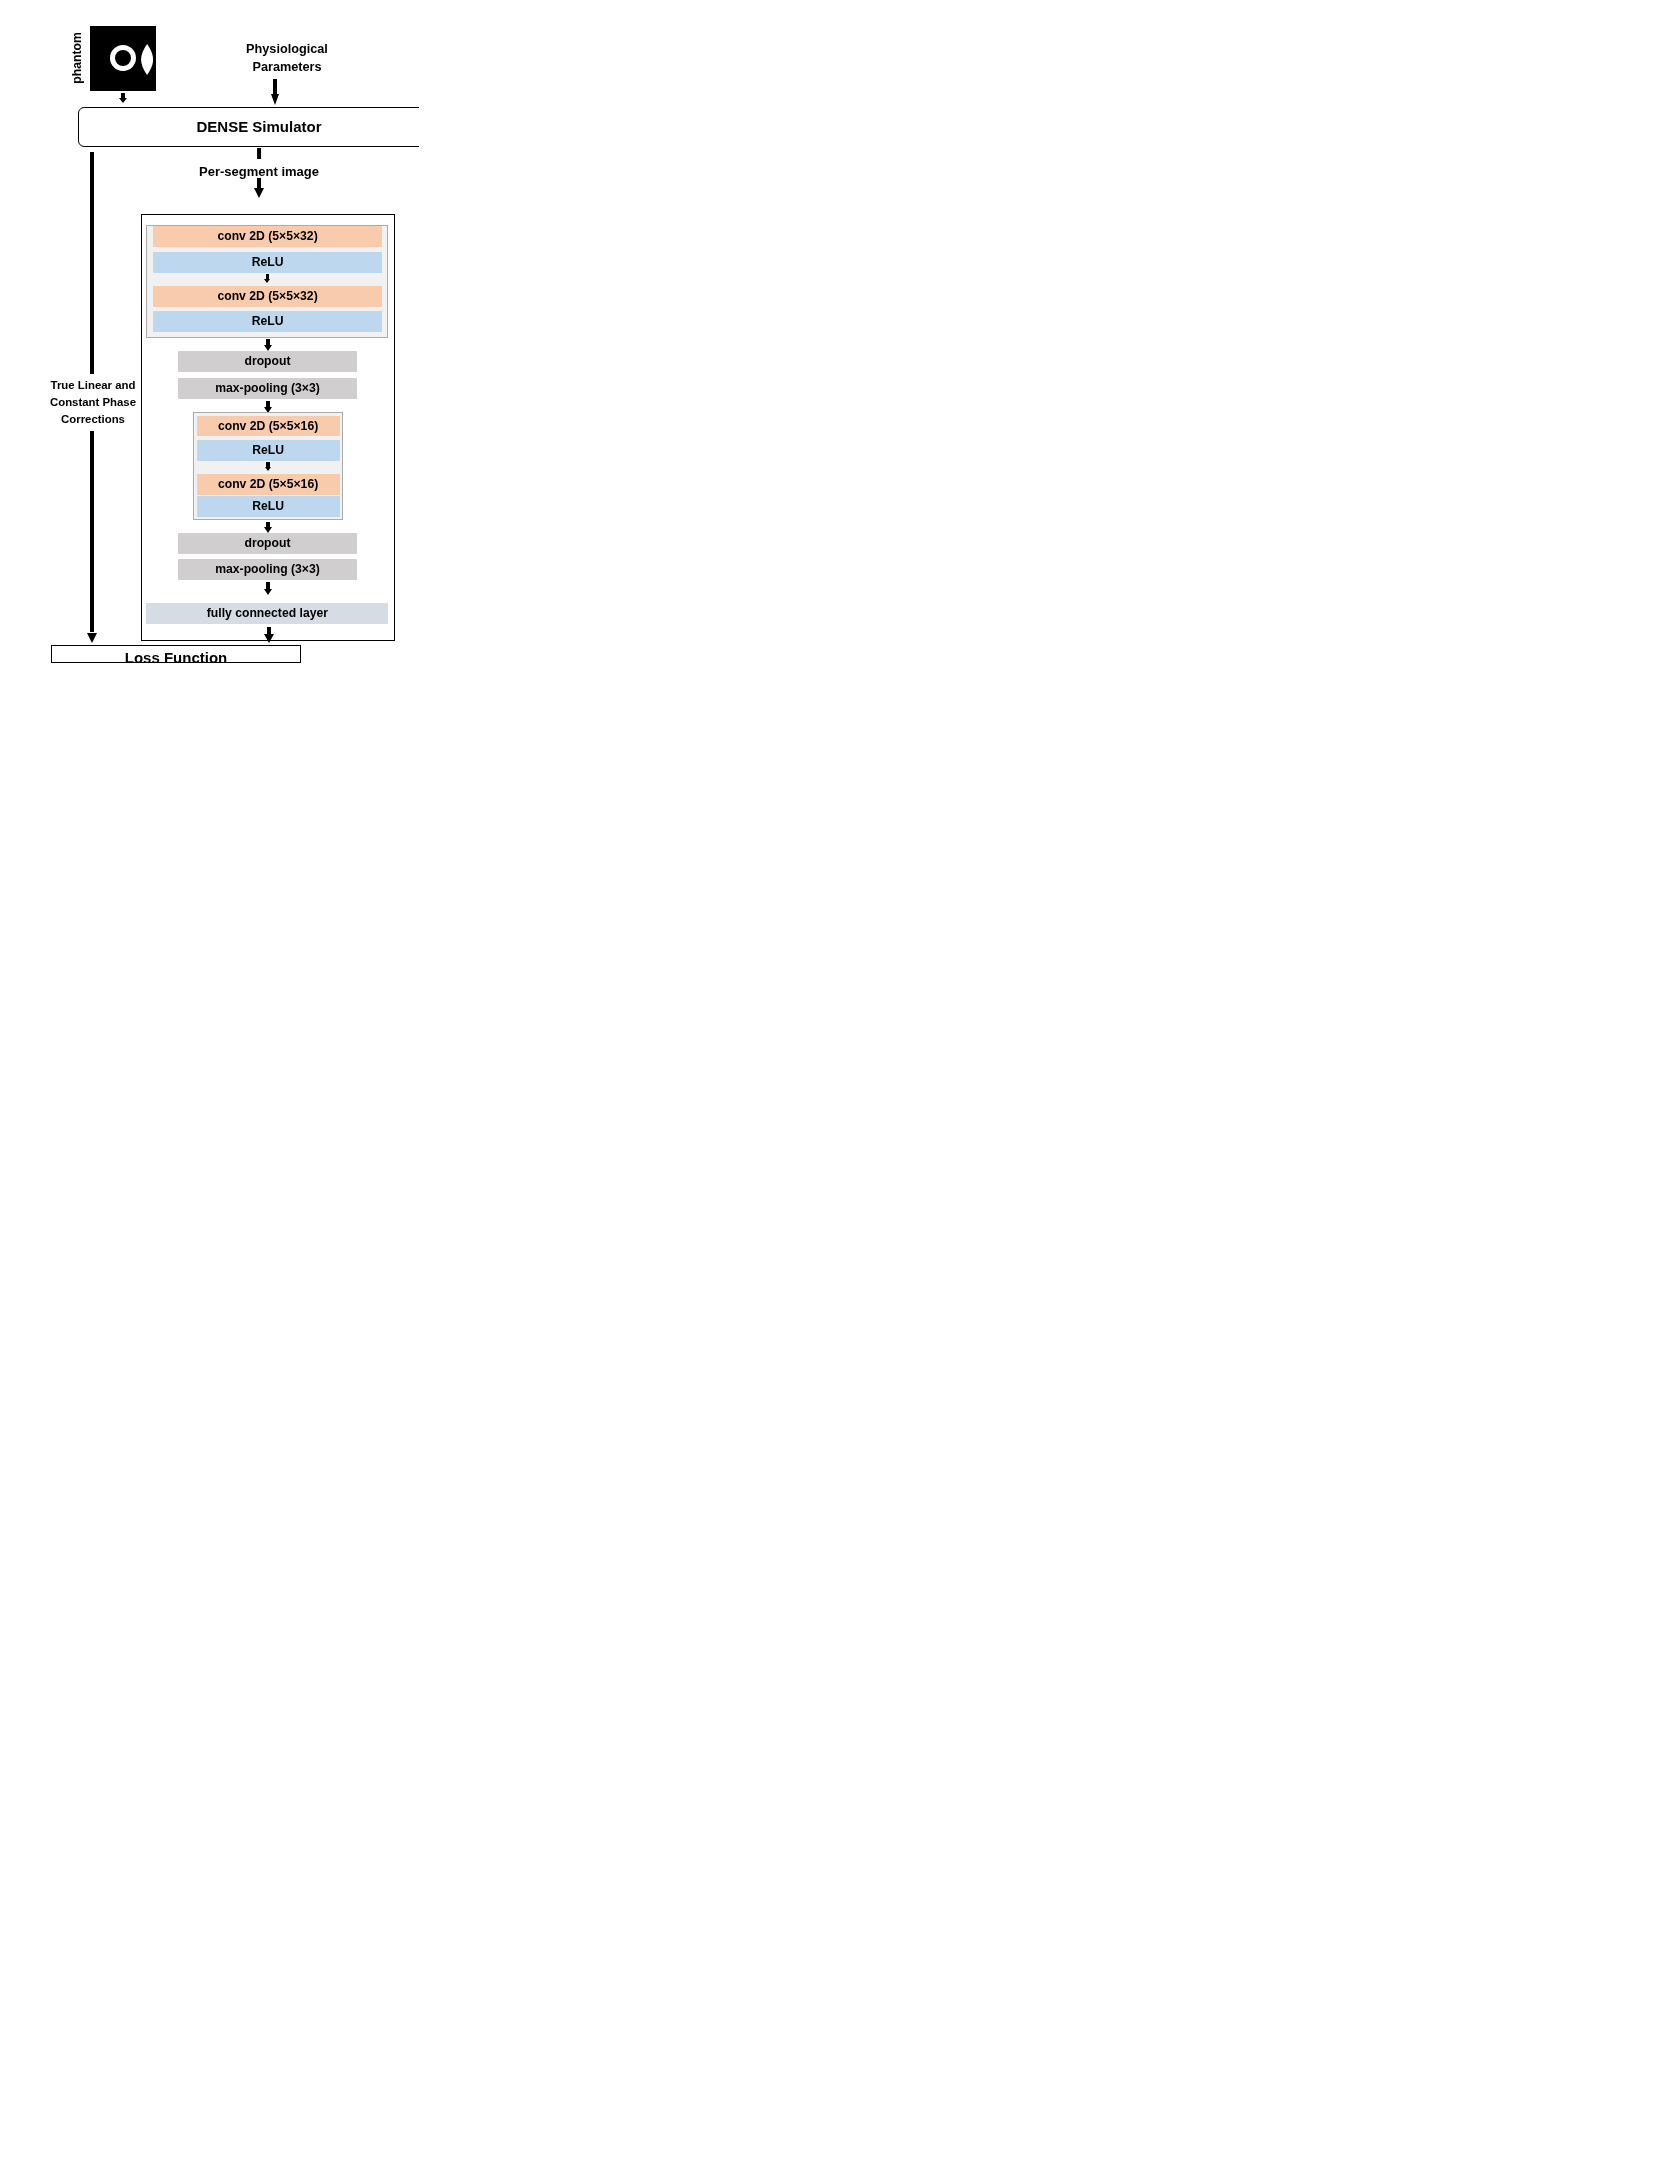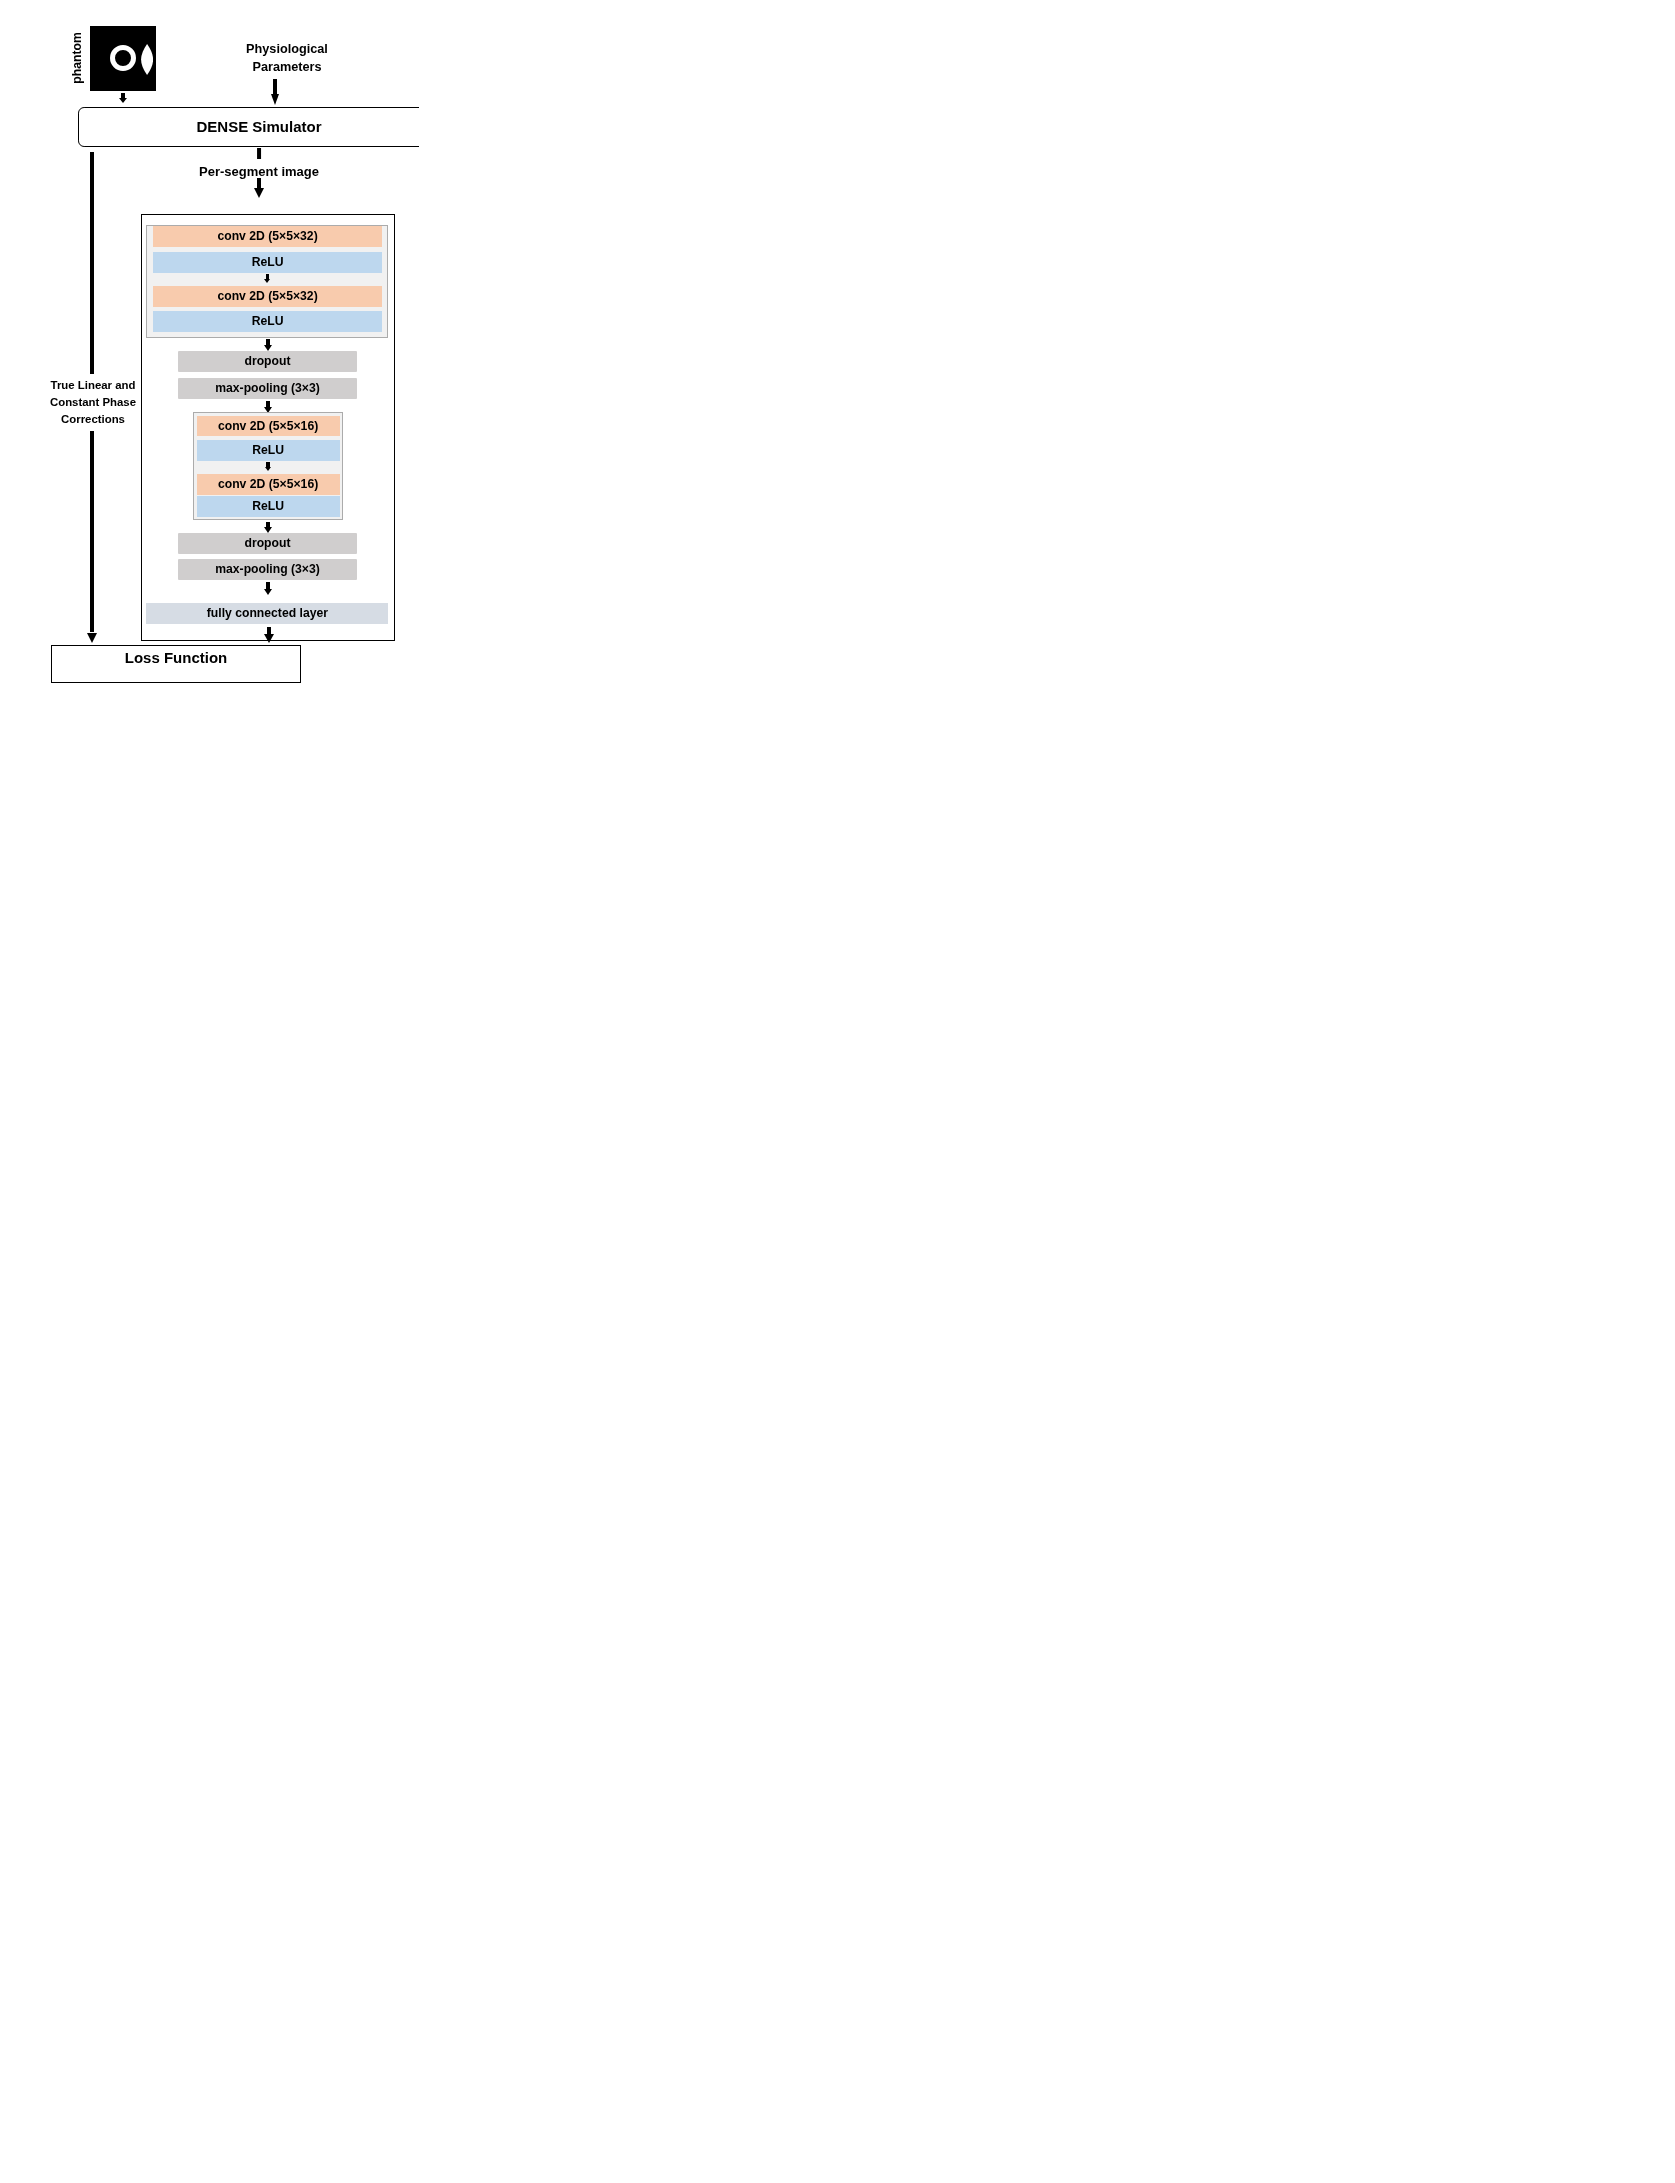--- a/index.html
+++ b/index.html
@@ -131,18 +131,18 @@
 
   <div class="abs shaft" style="left:90px;top:152px;width:4.4px;height:222px;"></div>
   <div class="abs ctr lbl" style="left:93px;top:377px;font-size:11.4px;line-height:17px;">
     <div>True Linear and</div>
     <div>Constant Phase</div>
     <div>Corrections</div>
   </div>
   <div class="abs shaft" style="left:90px;top:431px;width:4.4px;height:201px;"></div>
   <div class="abs ahead ctr" style="left:92px;top:633px;border-width:10px 5.7px 0 5.7px;"></div>
 
-  <div class="abs outline-box" style="left:51px;top:645px;width:250px;height:38px;">
+  <div class="abs outline-box" style="left:51px;top:645px;width:250px;height:18px;">
     <div class="lbl" style="font-size:15px;line-height:23.6px;">Loss Function</div>
   </div>
 
 </div>
 
 
 </body></html>

